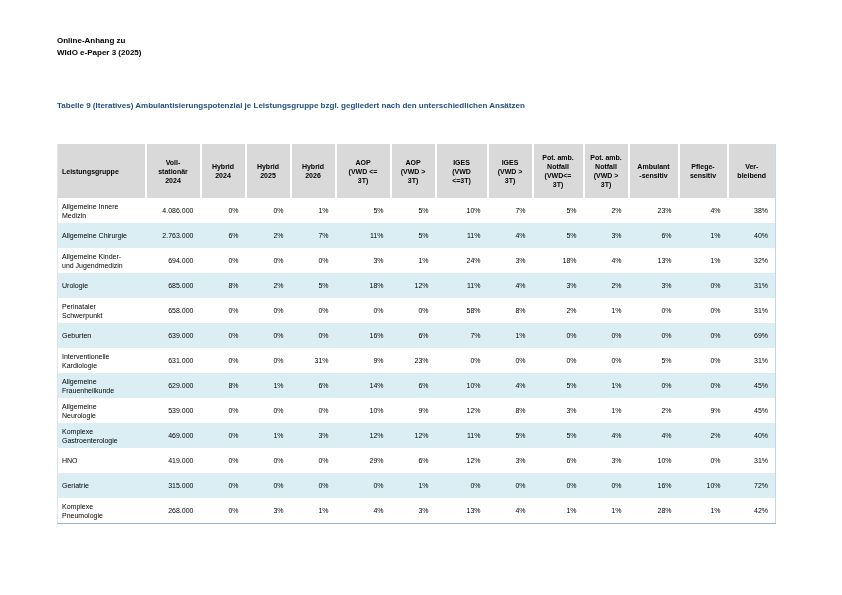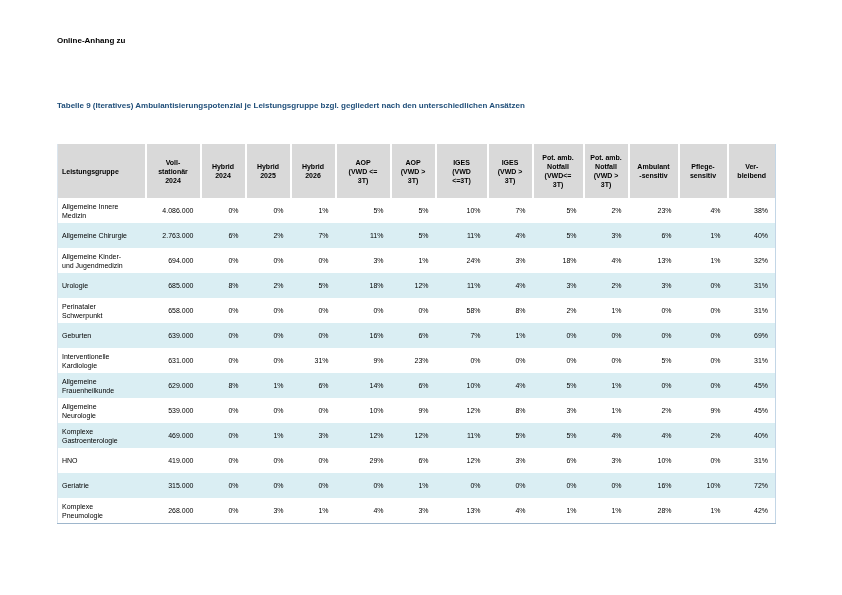--- a/index.html
+++ b/index.html
@@ -41,20 +41,21 @@
   }
   table.tbl tr.alt td{background:var(--alt-bg,#DAEEF3);}
 </style>
 </head>
 <body>
 
 <div class="page">
 
   <div class="doc-header">
     <div>Online-Anhang zu</div>
+    <div>WIdO e-Paper 3 (2025)</div>
   </div>
 
   <div class="table-title">Tabelle 9 (Iteratives) Ambulantisierungspotenzial je Leistungsgruppe bzgl. gegliedert nach den unterschiedlichen Ansätzen</div>
 
   <table class="tbl">
     <colgroup id="cols">
         <col style="width: 88px;">
         <col style="width: 55px;">
         <col style="width: 45px;">
         <col style="width: 45px;">

